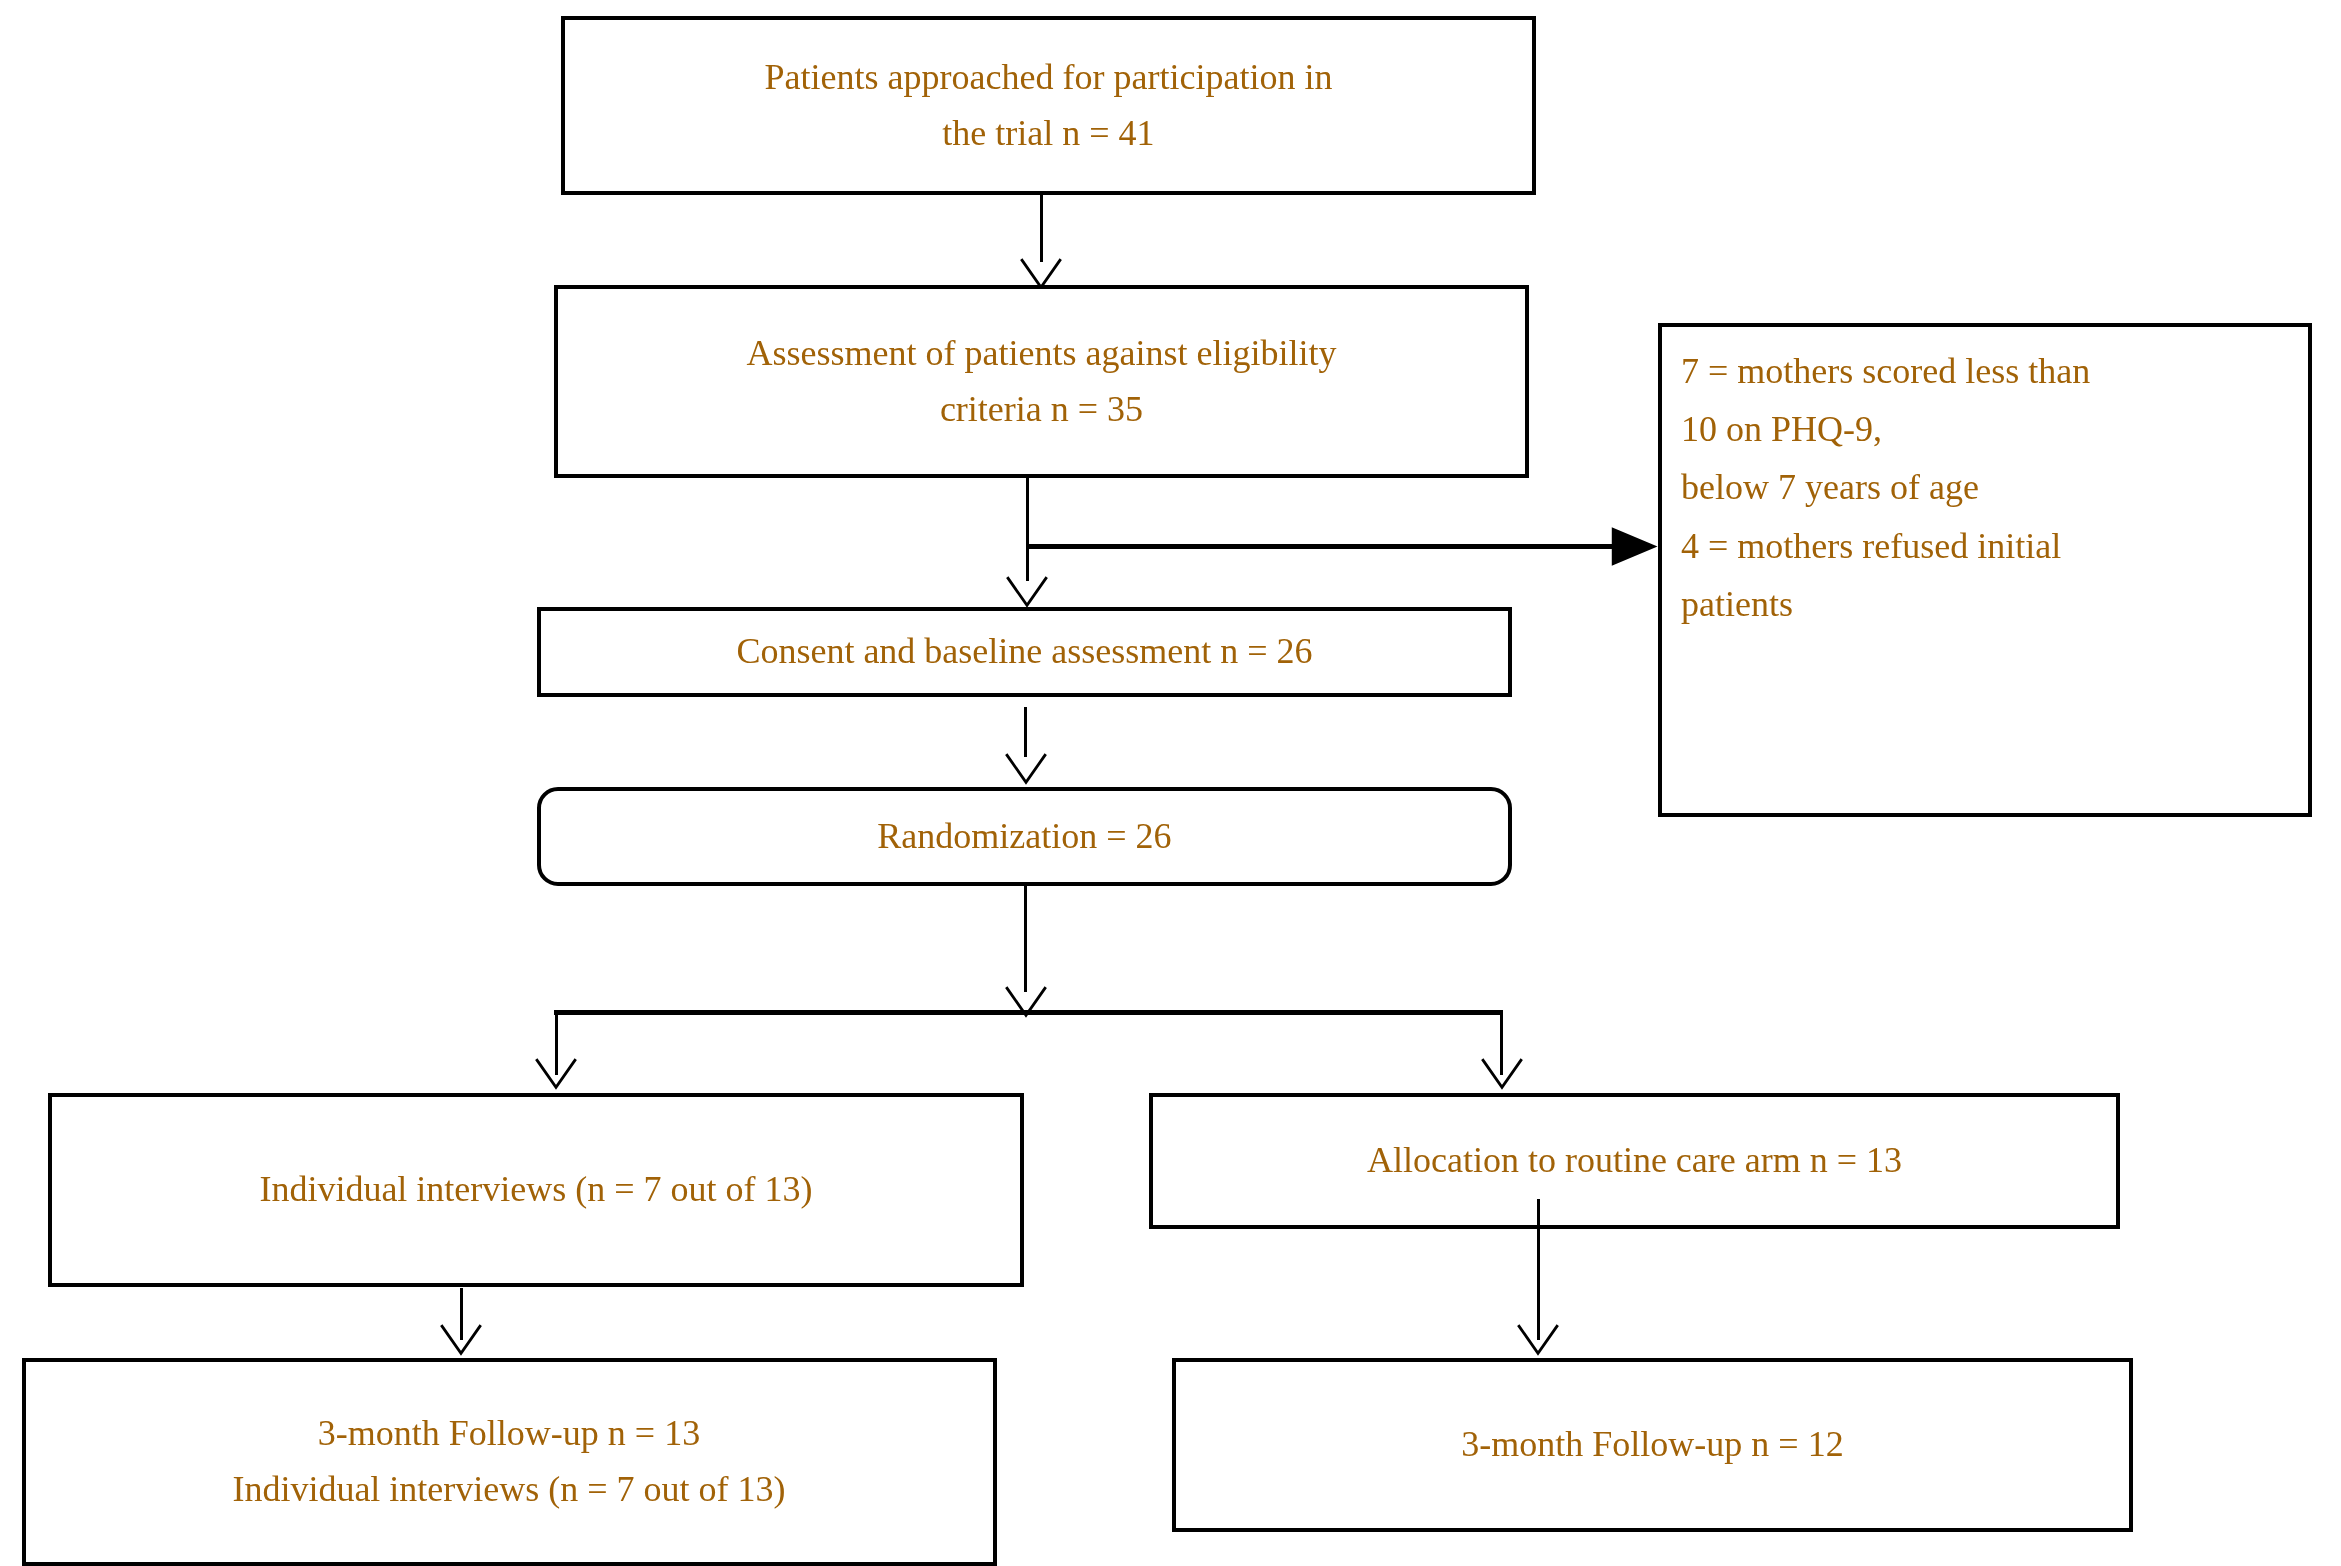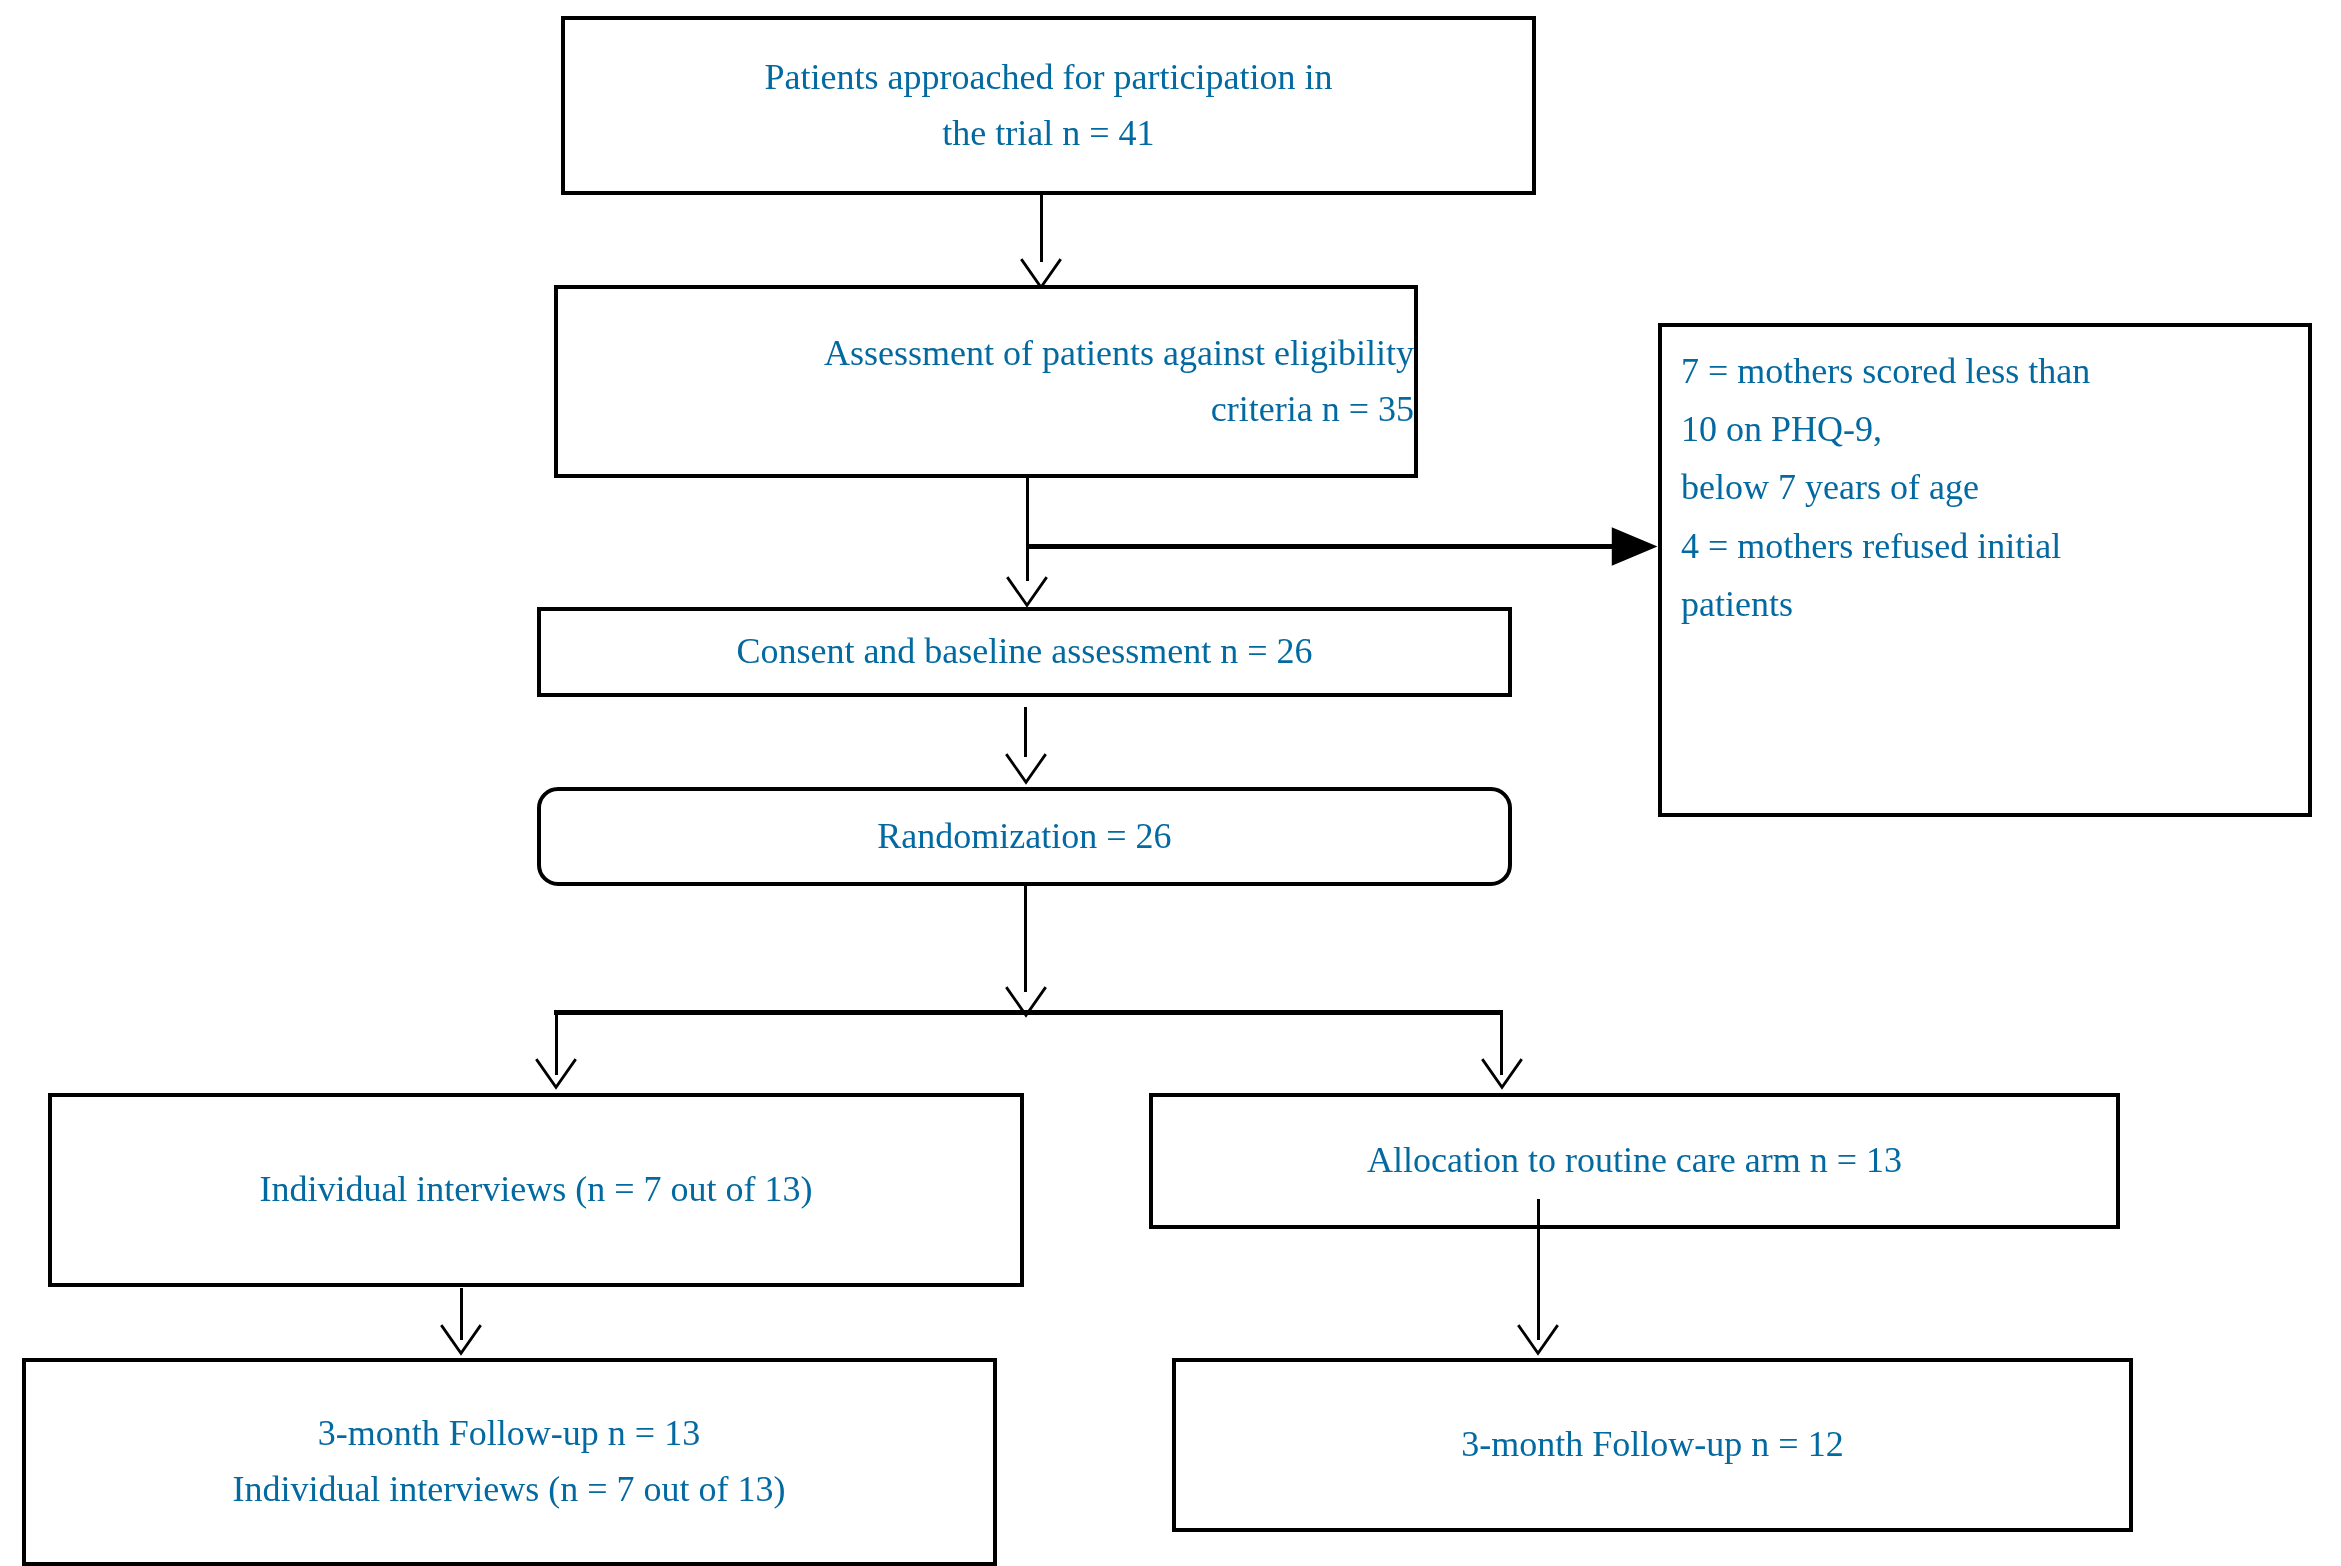--- a/index.html
+++ b/index.html
@@ -18,21 +18,21 @@
   .box {
     position: absolute;
     box-sizing: border-box;
     border: 4px solid #000000;
     background: #ffffff;
     display: flex;
     flex-direction: column;
     align-items: center;
     justify-content: center;
     text-align: center;
-    color: #0369a1;
+    color: #a16207;
     font-size: 36px;
     line-height: 1.55;
     font-family: Liberation Serif, serif;
   }
   .box.left-align {
     align-items: flex-start;
     text-align: left;
     justify-content: flex-start;
     padding: 14.7px 17px 14.7px 19px;
   }
@@ -81,21 +81,21 @@
     <span class="line">the trial n = 41</span>
   </div>
 
   <div class="vline" style="left:1040px; top:195px; height:67px;"></div>
   <div class="arrow-down" style="left:1020px; top:258px;">
     <svg width="42" height="31" viewBox="0 0 74 55" aria-hidden="true">
       <path d="M2 2 L37 52 L72 2" fill="none" stroke="#000000" stroke-width="5"></path>
     </svg>
   </div>
 
-  <div class="box" style="left:554px; top:285px; width:864px; height:193px;align-items:flex-end;">
+  <div class="box" style="left:554px; top:285px; width:975px; height:193px;">
     <span class="line">Assessment of patients against eligibility</span>
     <span class="line">criteria n = 35</span>
   </div>
 
   <div class="vline" style="left:1026px; top:478px; height:103px;"></div>
   <div class="arrow-down" style="left:1006px; top:576px;">
     <svg width="42" height="31" viewBox="0 0 74 55" aria-hidden="true">
       <path d="M2 2 L37 52 L72 2" fill="none" stroke="#000000" stroke-width="5"></path>
     </svg>
   </div>

